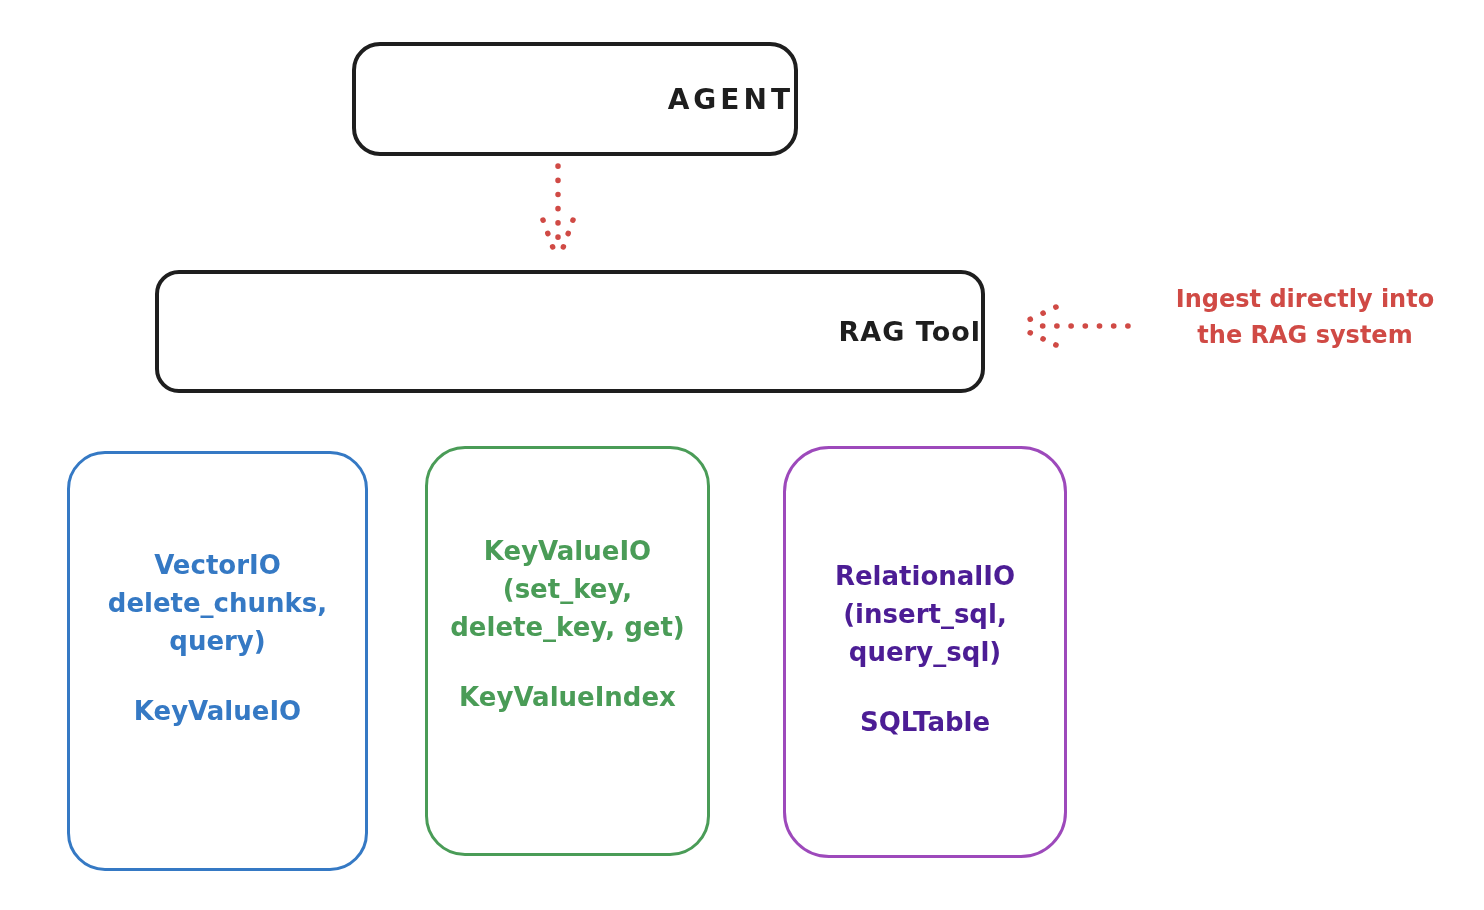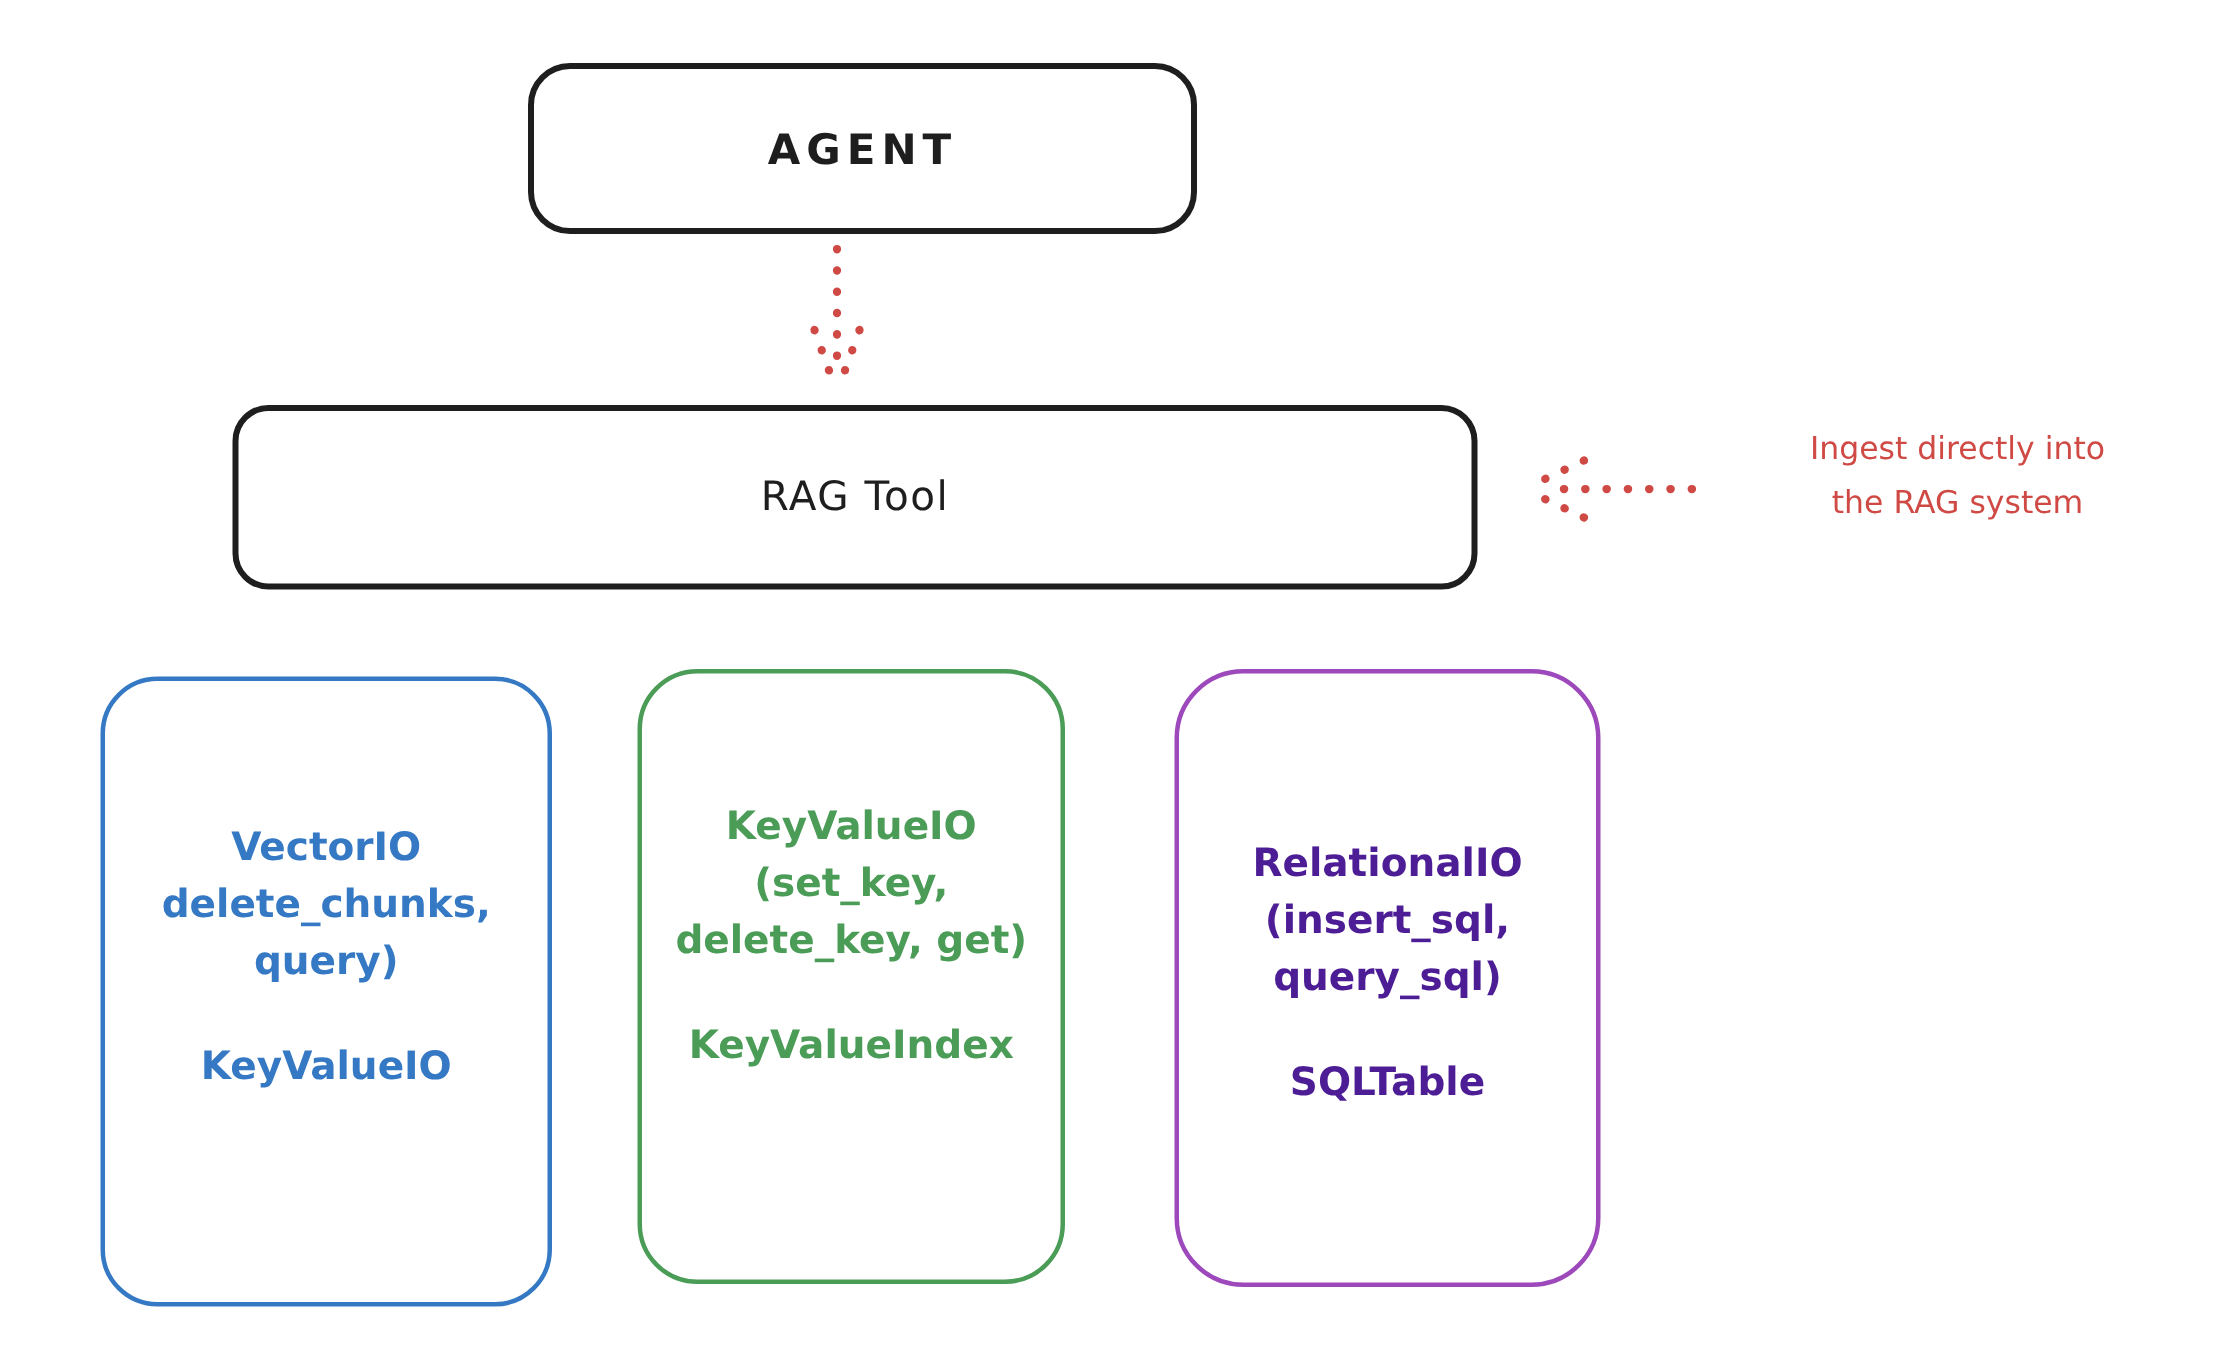--- a/index.html
+++ b/index.html
@@ -8,36 +8,36 @@
     width:1484px;height:910px;
     background:#ffffff;
     font-family:"DejaVu Sans", sans-serif;
     overflow:hidden;
   }
   .node{
     position:absolute;
     border:3.5px solid #1e1e1e;
     border-radius:26px;
     background:#ffffff;
-    display:flex;align-items:center;justify-content:center;
+    display:flex;align-items:center;justify-content:flex-end;
     box-sizing:border-box;
   }
   .agent-box{
     left:352px;top:42px;width:446px;height:114px;
     border-width:4px;border-radius:28px;
   }
   .agent-label{
     font-size:28px;font-weight:700;letter-spacing:4px;color:#1e1e1e;
   }
   .rag-box{
     left:155px;top:270px;width:830px;height:123px;
     border-width:4px;border-radius:24px;
   }
   .rag-label{
-    font-size:27px;font-weight:400;color:#1e1e1e;letter-spacing:1px;
+    font-size:27px;font-weight:700;color:#1e1e1e;letter-spacing:1px;
   }
   .backend{
     position:absolute;
     border:3.5px solid;
     border-radius:40px;
     background:#ffffff;
     box-sizing:border-box;
     display:flex;flex-direction:column;align-items:center;
     text-align:center;
     font-weight:600;
@@ -46,21 +46,21 @@
   .backend .box-footer{margin-top:36px;font-size:26px;}
   .backend-vector{left:67px;top:451px;width:301px;height:420px;padding-top:92px;border-radius:38px;}
   .backend-keyvalue{left:425px;top:446px;width:285px;height:410px;padding-top:83px;}
   .backend-relational{left:783px;top:446px;width:284px;height:412px;padding-top:108px;border-radius:46px;}
   .arrow{position:absolute;}
   .arrow svg{display:block;}
   .annotation{
     position:absolute;
     left:1135px;top:281px;width:340px;
     text-align:center;
-    font-size:21px;font-weight:400;
+    font-size:24px;font-weight:700;
     line-height:36px;
   }
 </style>
 </head>
 <body>
 
 <div class="canvas">
 
   <div class="node agent-box">
     <span class="agent-label">AGENT</span>

